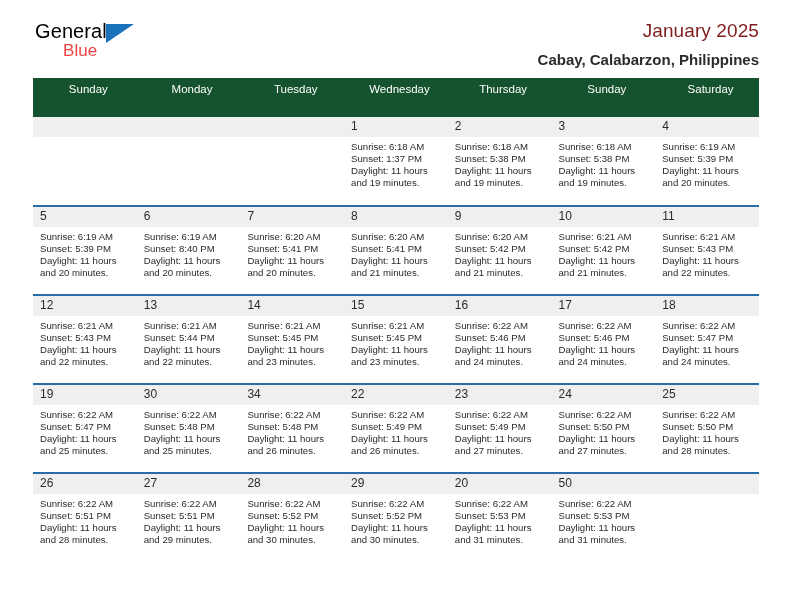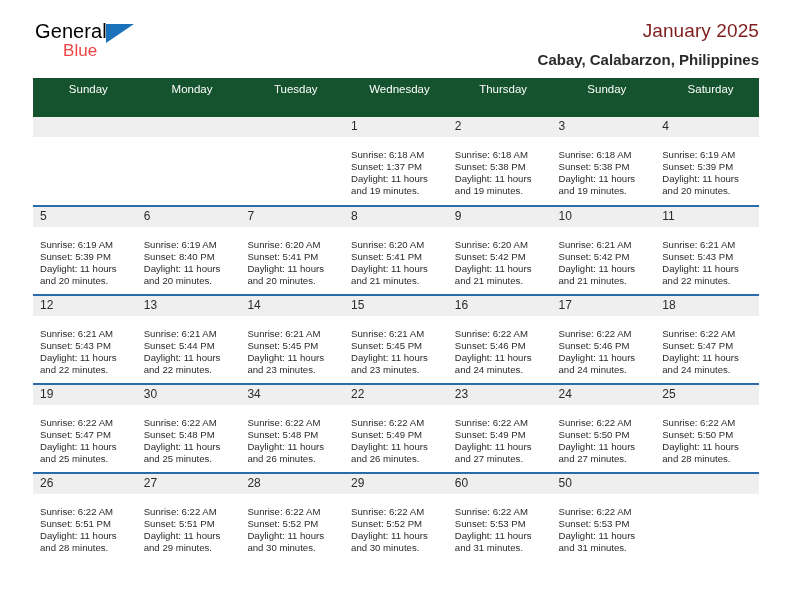--- a/index.html
+++ b/index.html
@@ -117,21 +117,21 @@
   .daynum {
     background: #efefef;
     font-size: 12px;
     color: #2b2b2b;
     padding: 3px 0 4px 7px;
     height: 20px;
     box-sizing: border-box;
     line-height: 13px;
   }
   .details {
-    padding: 12px 6px 0 7px;
+    padding: 4px 6px 0 7px;
     font-size: 9.6px;
     line-height: 11.9px;
     color: #2b2b2b;
   }
   .details div { white-space: nowrap; }
   .empty .daynum { color: transparent; }
 </style>
 </head>
 <body>
 
@@ -500,21 +500,21 @@
               <div class="details">
                 <div>Sunrise: 6:22 AM</div>
                 <div>Sunset: 5:52 PM</div>
                 <div>Daylight: 11 hours</div>
                 <div>and 30 minutes.</div>
               </div>
             </div>
           </td>
           <td>
             <div class="cell-inner">
-              <div class="daynum">60</div>
+              <div class="daynum">20</div>
               <div class="details">
                 <div>Sunrise: 6:22 AM</div>
                 <div>Sunset: 5:53 PM</div>
                 <div>Daylight: 11 hours</div>
                 <div>and 31 minutes.</div>
               </div>
             </div>
           </td>
           <td>
             <div class="cell-inner">

